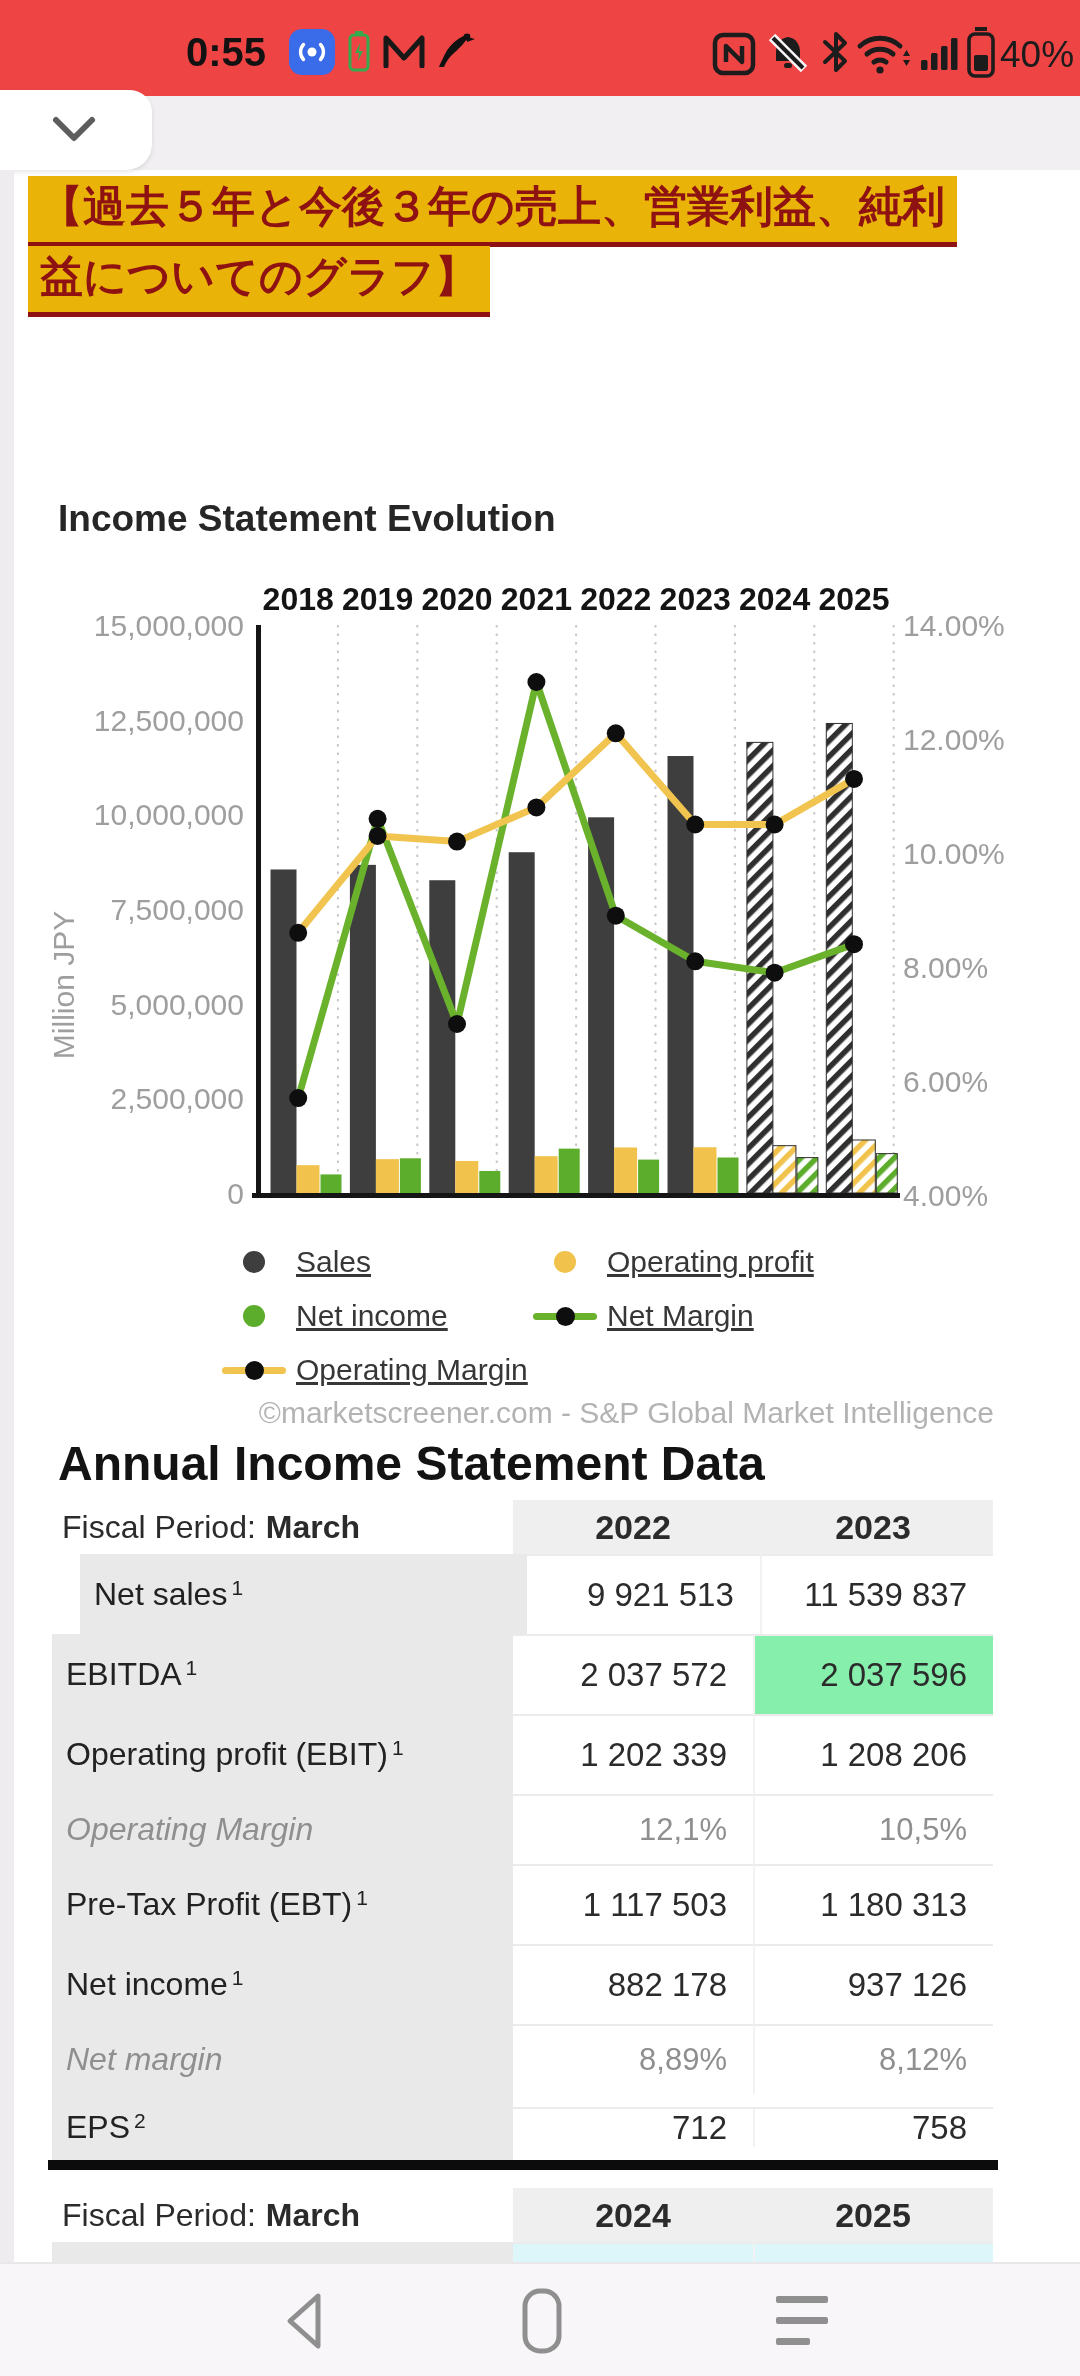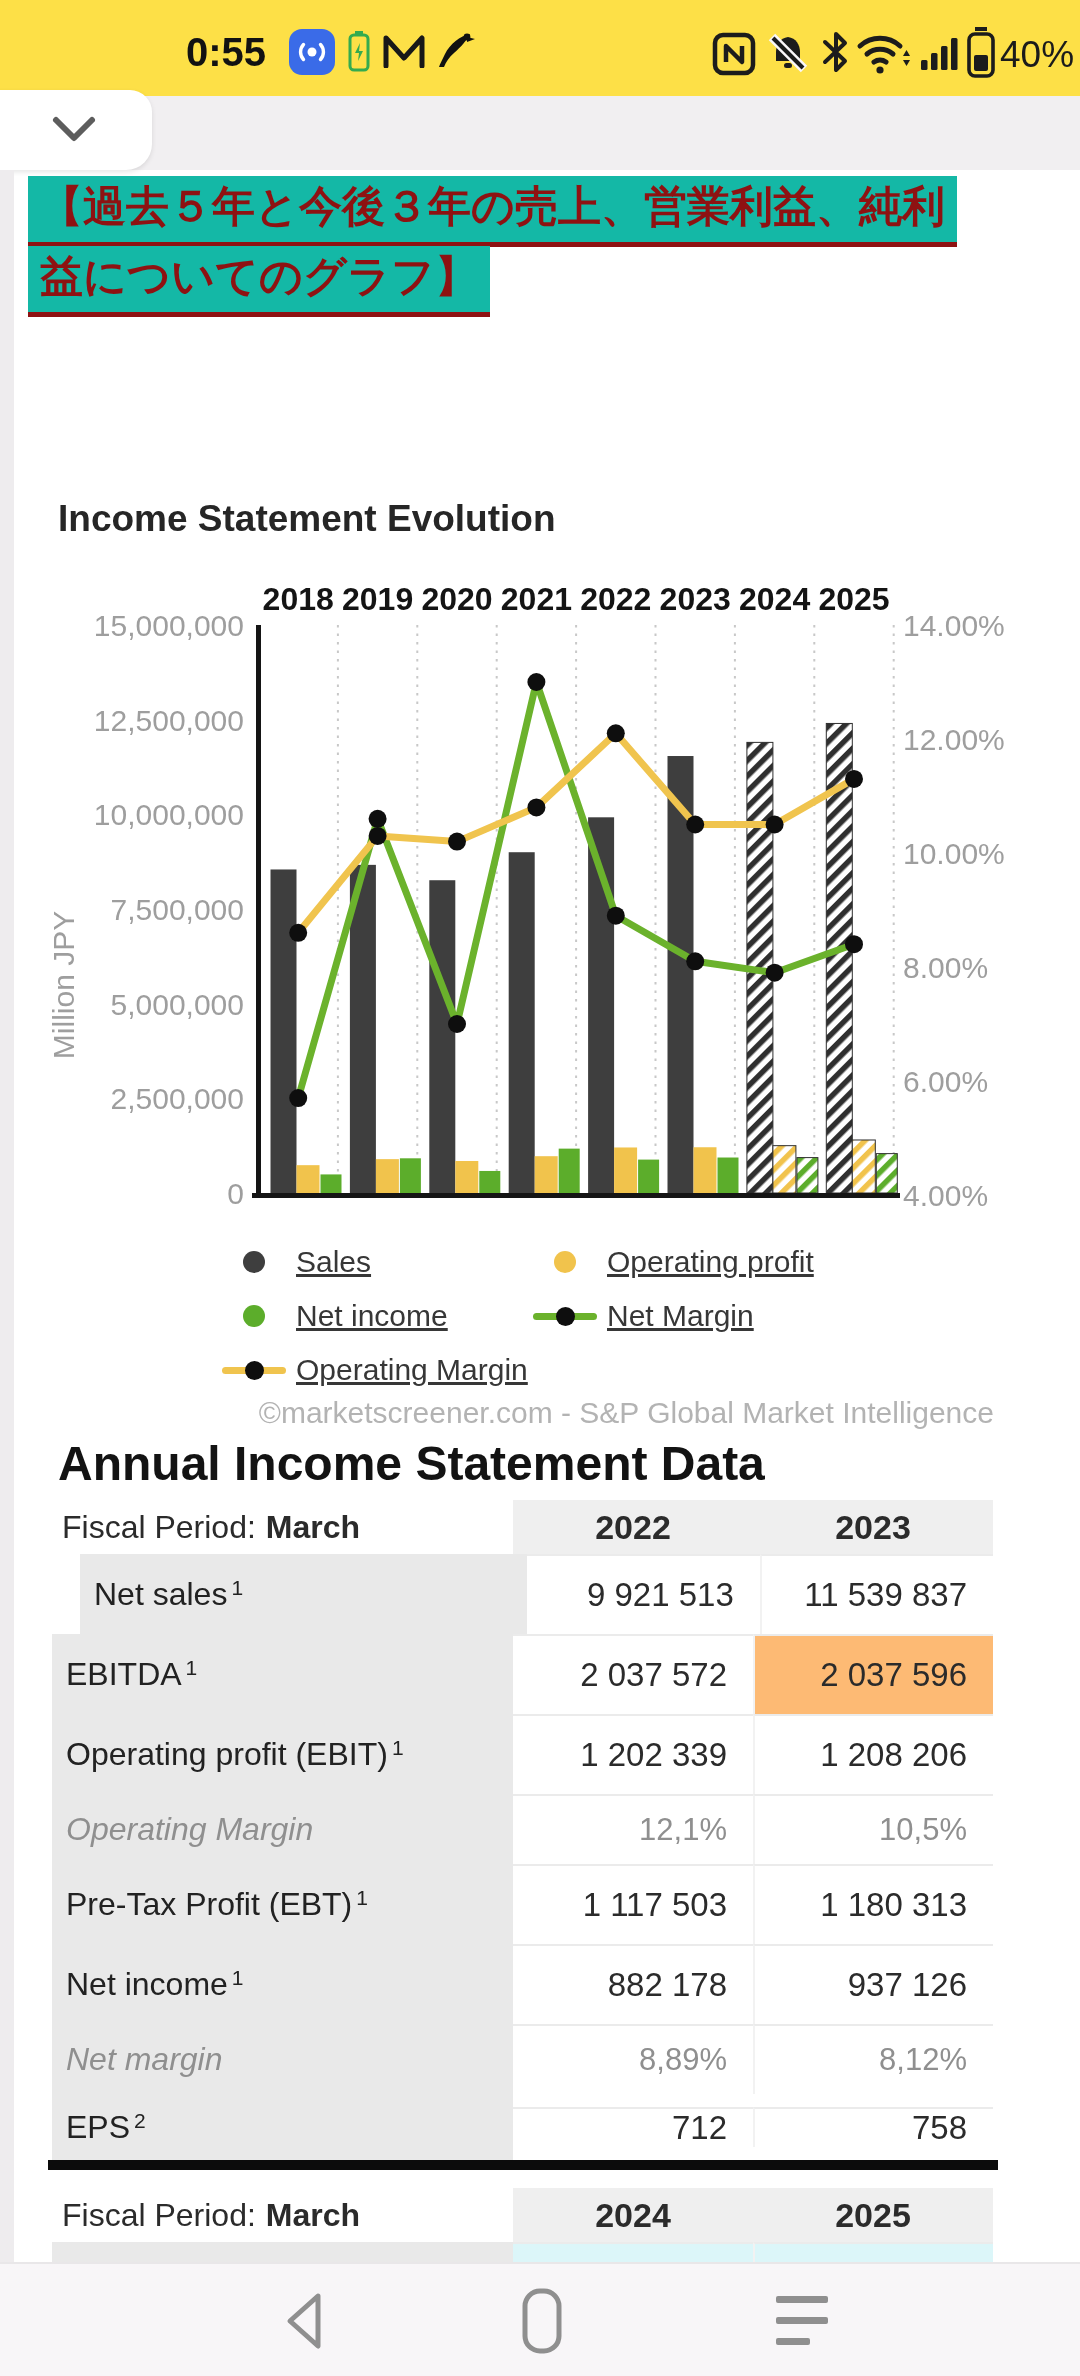--- a/index.html
+++ b/index.html
@@ -1,30 +1,30 @@
 <!DOCTYPE html>
 <html><head>
 <meta charset="utf-8">
 <style>
   html,body{margin:0;padding:0;background:#ffffff;}
   .page{position:relative;width:1080px;height:2376px;background:#ffffff;overflow:hidden;
         font-family:"Liberation Sans","DejaVu Sans",sans-serif;}
   
-  .status-bar{position:absolute;left:0;top:0;width:1080px;height:96px;background:#fde047;}
+  .status-bar{position:absolute;left:0;top:0;width:1080px;height:96px;background:#ef4444;}
   .status-time{position:absolute;left:186px;top:30px;font-size:40px;font-weight:600;color:#121212;}
   .sicon{position:absolute;}
   .status-pct{position:absolute;left:960px;top:34px;font-size:37px;color:#1b1b1b;}
   
   .tab-band{position:absolute;left:0;top:96px;width:1080px;height:74px;background:#f1eff1;}
   .sheet-tab{position:absolute;left:-24px;top:90px;width:176px;height:80px;background:#ffffff;
              border-radius:0 22px 26px 22px;box-shadow:0 2px 5px rgba(0,0,0,0.10);}
   
   .jp-title{position:absolute;left:28px;width:1040px;color:#8e1212;font-weight:700;font-size:43px;
             line-height:56px;}
-  .jp-line{display:inline-block;background:#14b8a6;border-bottom:5px solid #8e1212;padding:2px 12px 8px 12px;}
+  .jp-line{display:inline-block;background:#eab308;border-bottom:5px solid #8e1212;padding:2px 12px 8px 12px;}
   
   .chart-title{position:absolute;left:58px;top:498px;font-size:37px;font-weight:700;color:#262626;}
   #chart-svg{position:absolute;left:0;top:555px;}
   .legend-item{position:absolute;height:40px;display:flex;align-items:center;}
   .legend-marker{width:64px;height:22px;position:relative;flex:0 0 64px;}
   .legend-dot{position:absolute;left:21px;top:0;width:22px;height:22px;border-radius:50%;}
   .legend-line{position:absolute;left:0;top:8px;width:64px;height:7px;border-radius:4px;}
   .legend-blackdot{position:absolute;left:23px;top:2px;width:19px;height:19px;border-radius:50%;background:#0e0e0e;}
   .legend-label{font-size:30px;color:#373737;padding-left:10px;white-space:nowrap;text-decoration:underline;}
   .chart-copyright{position:absolute;top:1396px;right:86px;font-size:30px;color:#b3b3b3;}
@@ -39,21 +39,21 @@
   .t-row{display:flex;}
   .t-label{width:461px;background:#e9e9e9;font-size:32px;color:#222222;display:flex;align-items:center;
            padding-left:14px;box-sizing:border-box;}
   .t-label sup{font-size:21px;margin-left:4px;transform:translateY(-6px);}
   .t-cell{width:240px;background:#ffffff;font-size:33px;color:#2b2b2b;display:flex;align-items:center;
           justify-content:flex-end;padding-right:26px;box-sizing:border-box;
           border-top:2px solid #ebebeb;}
   .t-cell.second{border-left:2px solid #f2f2f2;}
   .t-row.italic .t-label{font-style:italic;color:#8f8f8f;}
   .t-row.italic .t-cell{color:#8f8f8f;font-size:31px;}
-  .t-cell.hl{background:#fdba74;}
+  .t-cell.hl{background:#86efac;}
   .t-thick{position:absolute;left:48px;width:950px;height:10px;background:#0c0c0c;}
   .left-strip{position:absolute;left:0;top:170px;width:14px;height:2092px;background:#eeecee;}
   
   .nav-bar{position:absolute;left:0;top:2262px;width:1080px;height:114px;background:#f8f6f8;
            border-top:2px solid #e9e7e9;box-sizing:border-box;}
 </style>
 </head>
 <body>
 
 <div class="page">

